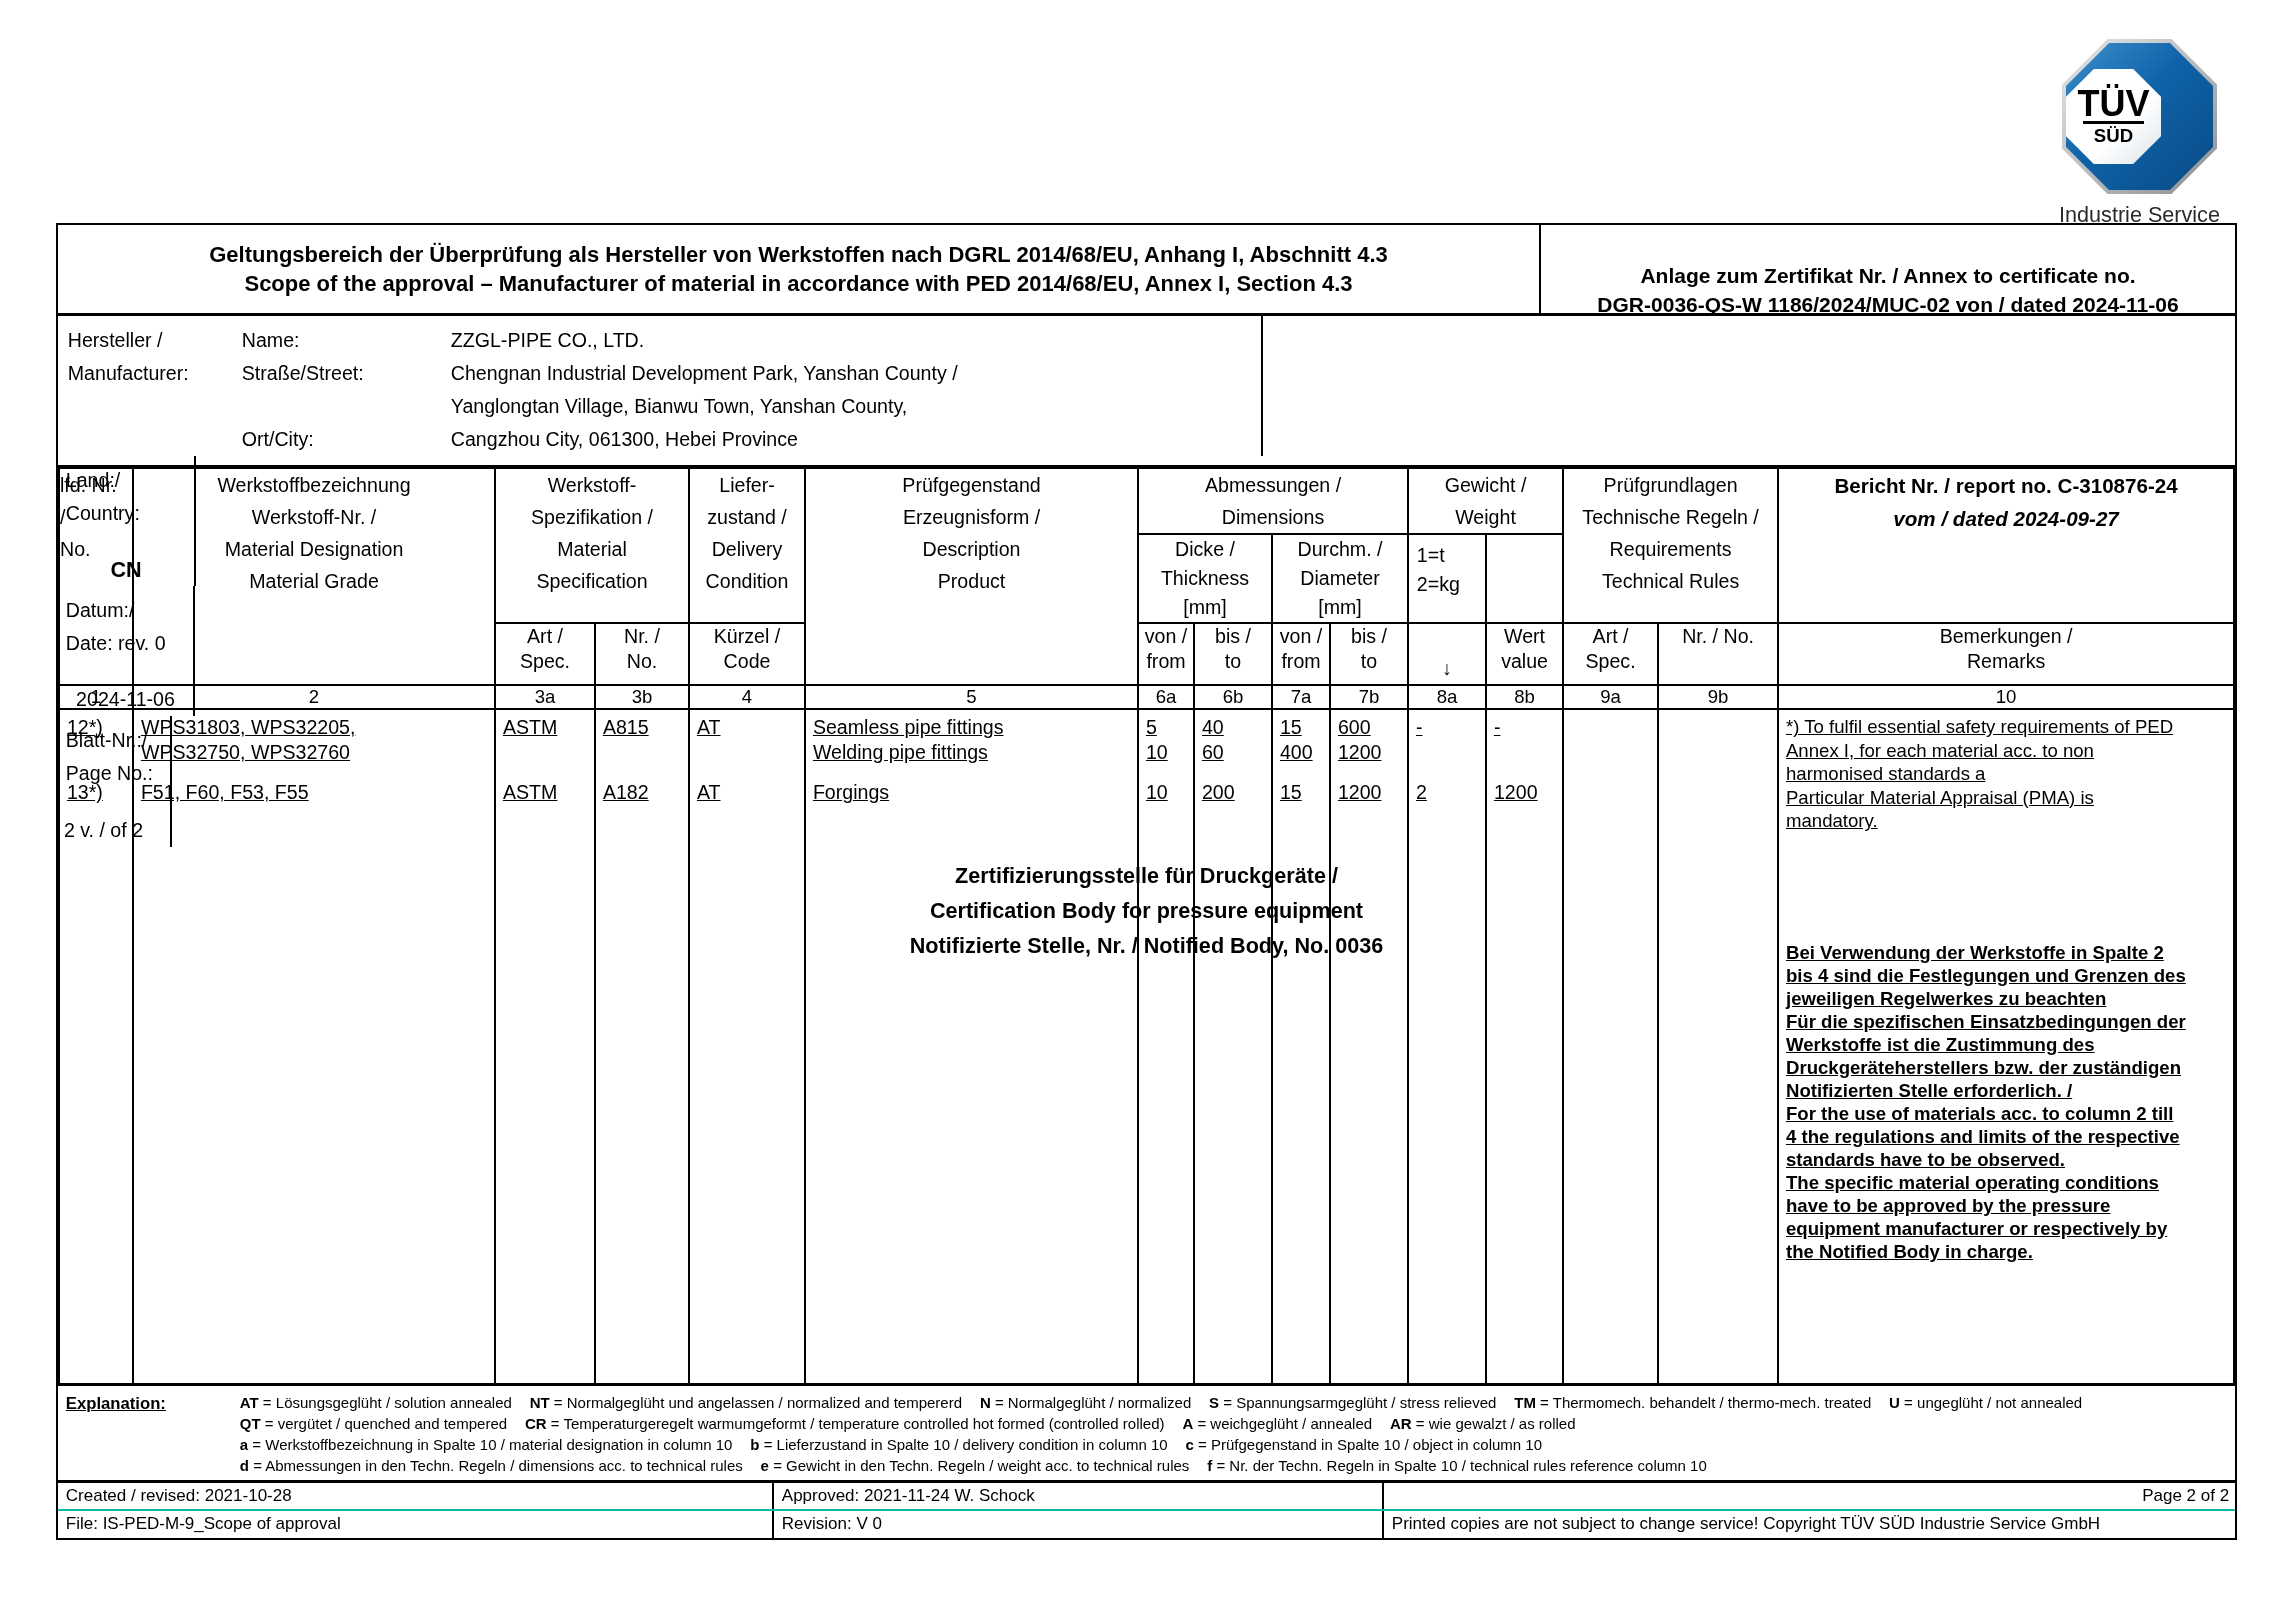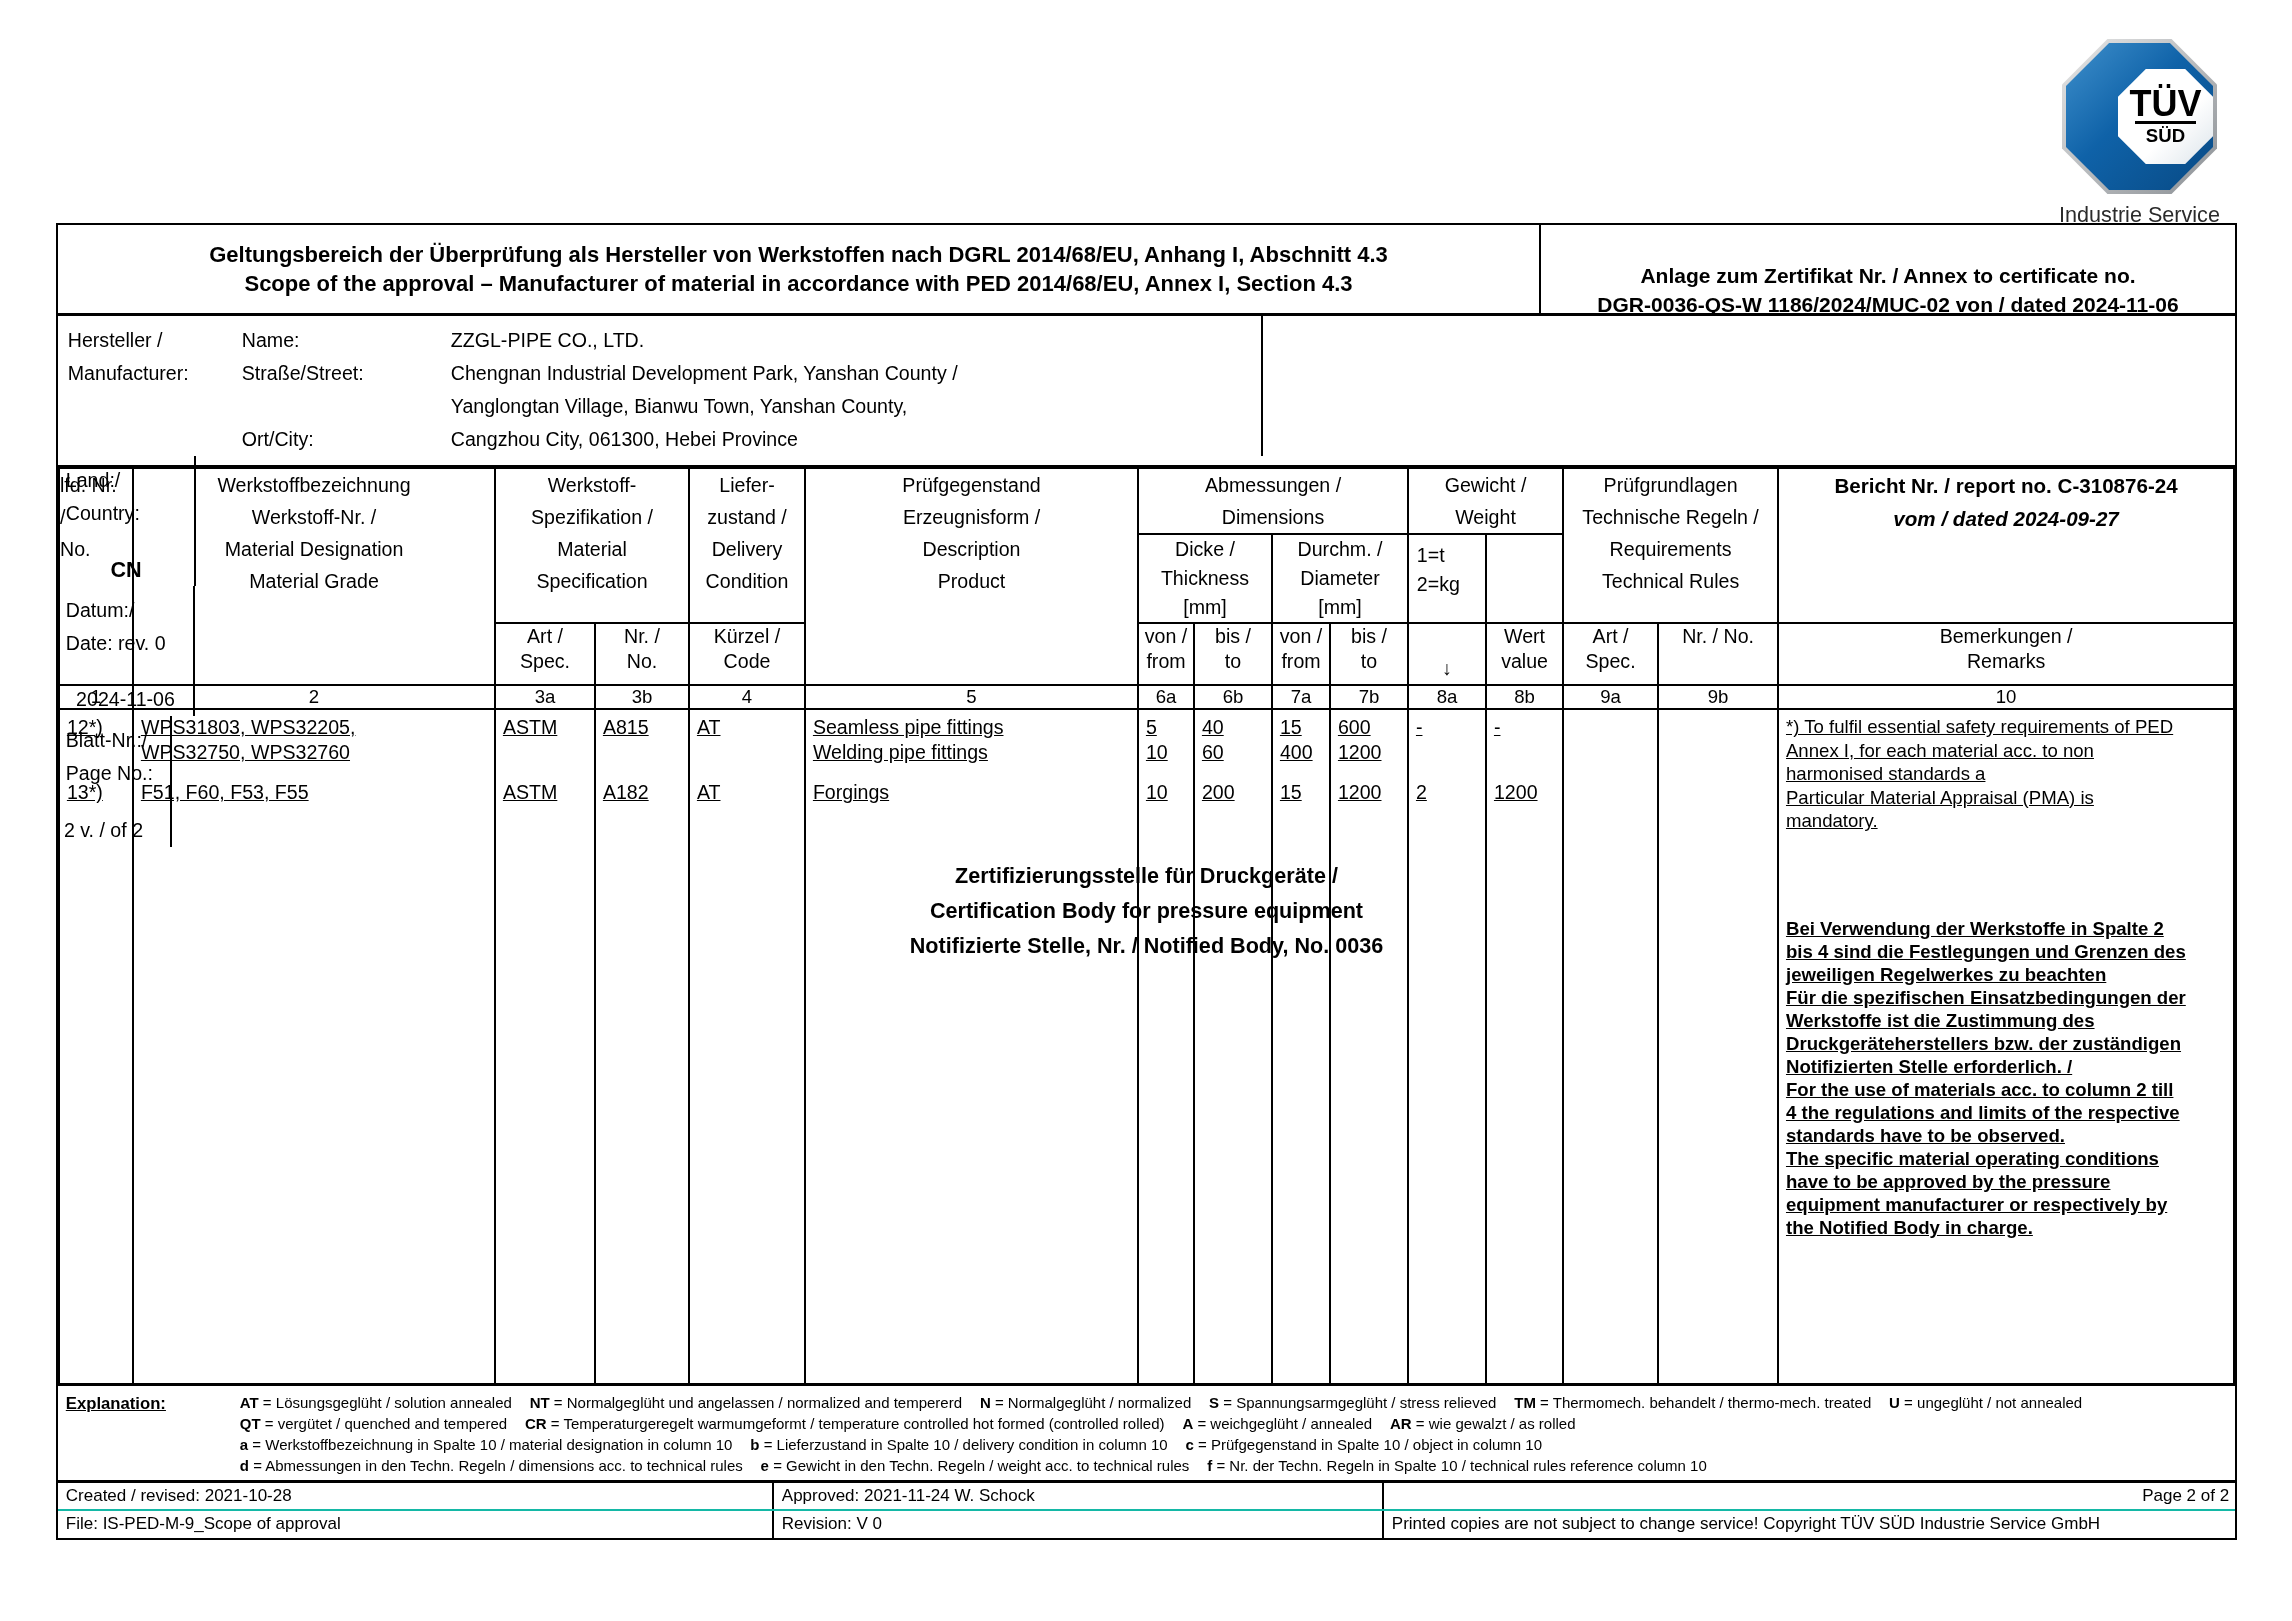--- a/index.html
+++ b/index.html
@@ -2,21 +2,21 @@
 <html><head>
 <meta charset="utf-8">
 <style>
   html,body{margin:0;padding:0;background:#ffffff;}
   body{width:2293px;height:1621px;position:relative;font-family:"Liberation Sans",sans-serif;color:#000;}
 
   
   .logo-wrap{position:absolute;left:2056px;top:39px;width:167px;text-align:center;}
   .oct{clip-path:polygon(29.3% 0,70.7% 0,100% 29.3%,100% 70.7%,70.7% 100%,29.3% 100%,0 70.7%,0 29.3%);}
   .o1{width:155px;height:155px;margin:0 auto;background:linear-gradient(135deg,#e8e8e8,#8a8f94);display:flex;align-items:center;justify-content:center;}
-  .o2{width:147px;height:147px;background:linear-gradient(135deg,#3f90cc 0%,#0f62a8 45%,#084a85 100%);display:flex;align-items:center;justify-content:flex-end;}
+  .o2{width:147px;height:147px;background:linear-gradient(135deg,#3f90cc 0%,#0f62a8 45%,#084a85 100%);display:flex;align-items:center;justify-content:flex-start;}
   .o3{width:95px;height:95px;background:linear-gradient(135deg,#ffffff 60%,#dce4ea 100%);display:flex;flex-direction:column;align-items:center;justify-content:center;}
   .tuv-txt{font-weight:bold;font-size:36px;letter-spacing:0px;line-height:33px;}
   .tuv-line{width:61px;height:2.9px;background:#000;margin:1px 0 2px 0;}
   .sud-txt{font-weight:bold;font-size:18.6px;line-height:19.6px;}
   .logo-caption{margin-top:7.8px;font-size:21.6px;color:#2b2b2b;white-space:nowrap;}
 
   
   .doc{position:absolute;left:56px;top:223px;width:2181px;border:2.9px solid #000;box-sizing:border-box;}
 
   
@@ -52,21 +52,21 @@
   td.hc{text-align:center;line-height:24.5px;padding-top:4.9px;white-space:pre-line;font-size:19.6px;}
   td.mid{vertical-align:middle;text-align:center;}
   .bericht1{font-weight:bold;font-size:20.6px;line-height:33px;}
   .bericht2{font-weight:bold;font-style:italic;font-size:20.6px;line-height:33px;}
   td.rem-border{border-left:2.9px solid #000;}
   tr.numrow td{border-top:2.9px solid #000;border-bottom:2.9px solid #000;text-align:center;font-size:18.6px;line-height:21.6px;height:23.5px;padding:0;vertical-align:middle;}
   tr.bodyrow td{height:676px;border-bottom:3.9px solid #000;padding:5.9px 2.9px 0 6.9px;line-height:24.5px;text-decoration:underline;}
   .e12{min-height:65px;white-space:pre-line;}
   .e13{white-space:pre-line;}
   .rem-note{font-size:18.6px;line-height:23.5px;white-space:pre-line;padding-right:2px;}
-  .rem-usage{font-size:18.6px;line-height:23px;font-weight:bold;white-space:pre-line;margin-top:84px;padding-right:2px;}
+  .rem-usage{font-size:18.6px;line-height:23px;font-weight:bold;white-space:pre-line;margin-top:108px;padding-right:2px;}
 
   
   .expl{display:flex;border-bottom:3.9px solid #000;min-height:90px;box-sizing:border-box;padding:5.9px 7.8px 3.9px 7.8px;}
   .expl-label{width:174px;font-weight:bold;font-size:16.7px;text-decoration:underline;padding-top:2px;}
   .expl-lines{flex:1;font-size:15px;line-height:21px;}
   .expl-lines .pair{margin-right:13.7px;white-space:nowrap;}
   .expl-lines .k{font-weight:bold;}
   .expl-line{white-space:nowrap;}
 
   

